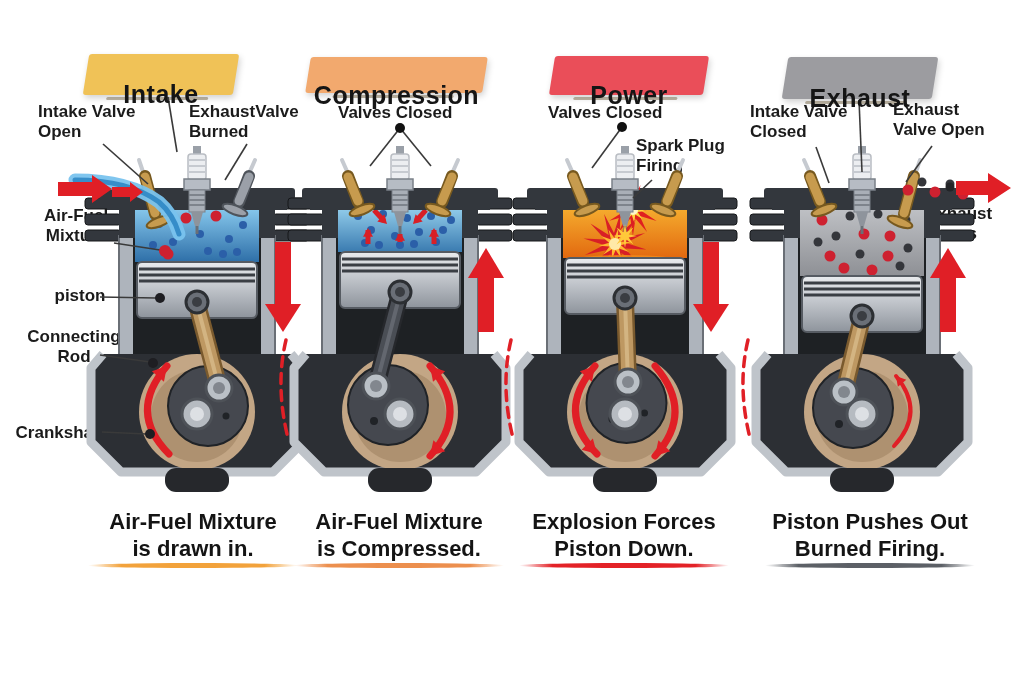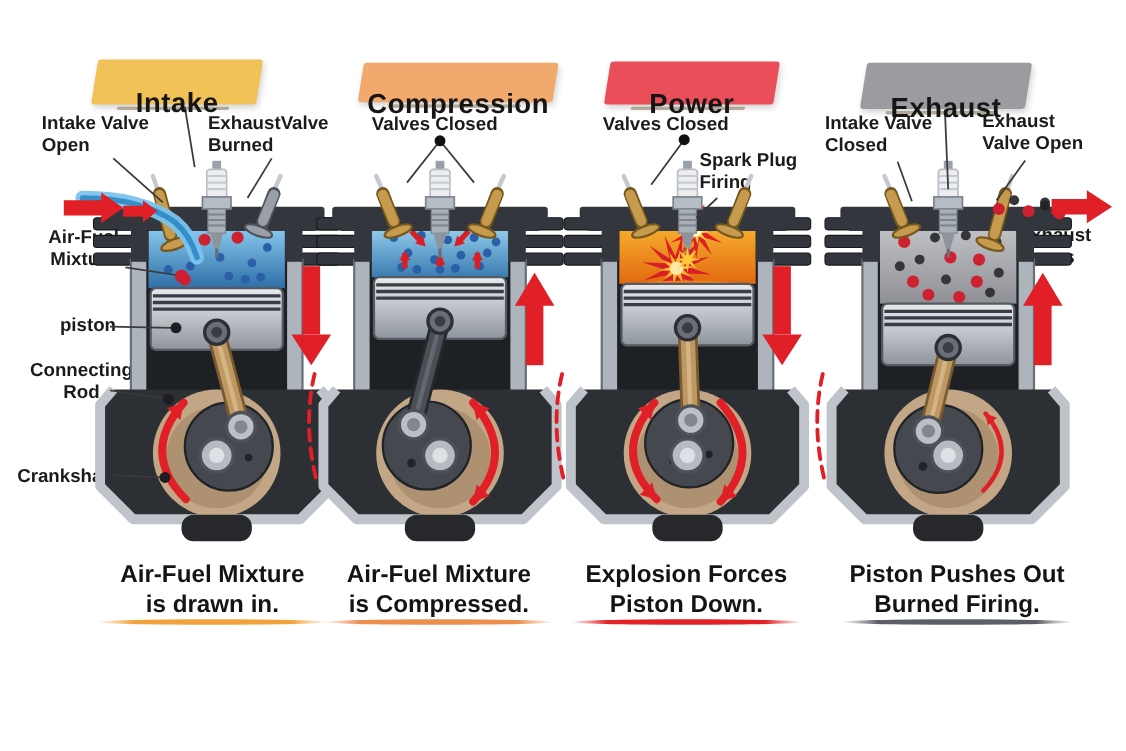--- a/index.html
+++ b/index.html
@@ -120,21 +120,21 @@
       <path d="M 8 34 Q 62 34 92 56 Q 106 68 112 88" fill="none" stroke="#2F87C4" stroke-width="5" stroke-linecap="round" opacity="0.9"></path>
       <rect x="208" y="96" width="16" height="62" fill="#E01F26"></rect>
       <polygon points="198,158 234,158 216,186" fill="#E01F26"></polygon>
       <path d="M 102 308 Q 60 266 100 220" fill="none" stroke="#E01F26" stroke-width="7" stroke-linecap="round"></path>
       <polygon points="100,220 96.94456519254817,235.70555055187216 84.87087683793209,225.20669111307558" fill="#E01F26"></polygon>
     </svg>
   <div class="caption" style="left:83px;top:509px;width:220px">Air-Fuel Mixture
 is drawn in.</div>
   <div class="swoosh" style="left: 88px; top: 563px; width: 210px; background: linear-gradient(90deg, rgba(0, 0, 0, 0) 0%, rgb(242, 162, 59) 16%, rgb(242, 162, 59) 84%, rgba(0, 0, 0, 0) 100%);"></div>
 
-  <div class="banner" style="left:328px;top:57px;width:177px;height:36px">
+  <div class="banner" style="left:308px;top:57px;width:177px;height:36px">
     <div class="banner-bg" style="background: rgb(242, 169, 110);"></div>
     <span>Compression</span>
   </div>
   <div class="lbl" style="left:338px;top:103px;width:124px">Valves Closed</div>
   <svg class="engine" id="engine-1" viewBox="0 0 260 368" width="260" height="368" style="left:270px;top:146px">
       <defs>
         <linearGradient id="engine-1ch" x1="0" y1="0" x2="0" y2="1">
           <stop offset="0%" stop-color="#9AD4F0"></stop>
           <stop offset="100%" stop-color="#3A7BB0"></stop>
         </linearGradient>

